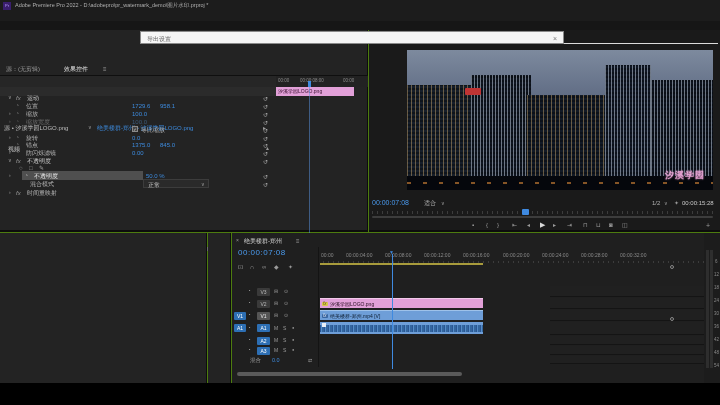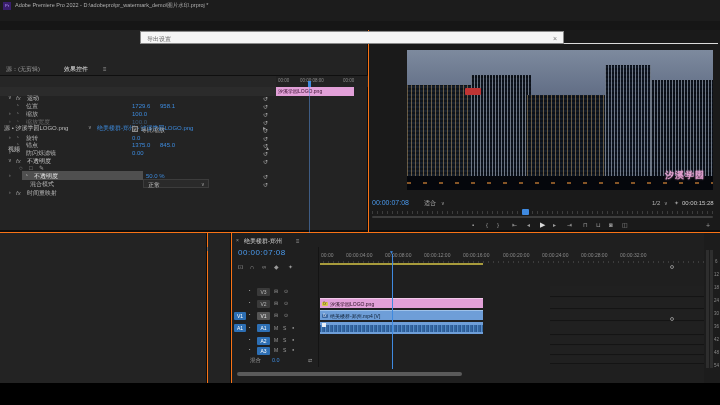--- a/index.html
+++ b/index.html
@@ -1,17 +1,17 @@
 <!DOCTYPE html>
 <html><head>
 <meta charset="utf-8">
 <style>
 *{margin:0;padding:0;box-sizing:border-box}
 html,body{background:#000}
-#app{position:relative;width:720px;height:405px;background:#f97316;overflow:hidden;
+#app{position:relative;width:720px;height:405px;background:#4d7c0f;overflow:hidden;
   font-family:"Liberation Sans","DejaVu Sans",sans-serif}
 .a{position:absolute}
 .t{position:absolute;white-space:nowrap;line-height:1;font-size:6px;color:#b4b4b4}
 .ic{position:absolute;white-space:nowrap;line-height:1;font-size:6px;color:#9a9a9a}
 .val{color:#3d8bde}
 .dim{color:#6a6a6a}
 .panel{position:absolute;background:#232323}
 .reset{position:absolute;left:263px;font-size:6px;color:#a8a8a8}
 .trackbox{position:absolute;width:13px;height:8px;background:#3a3a3a;color:#b8b8b8;
   font-size:5px;text-align:center;line-height:8px;border-radius:1px}

